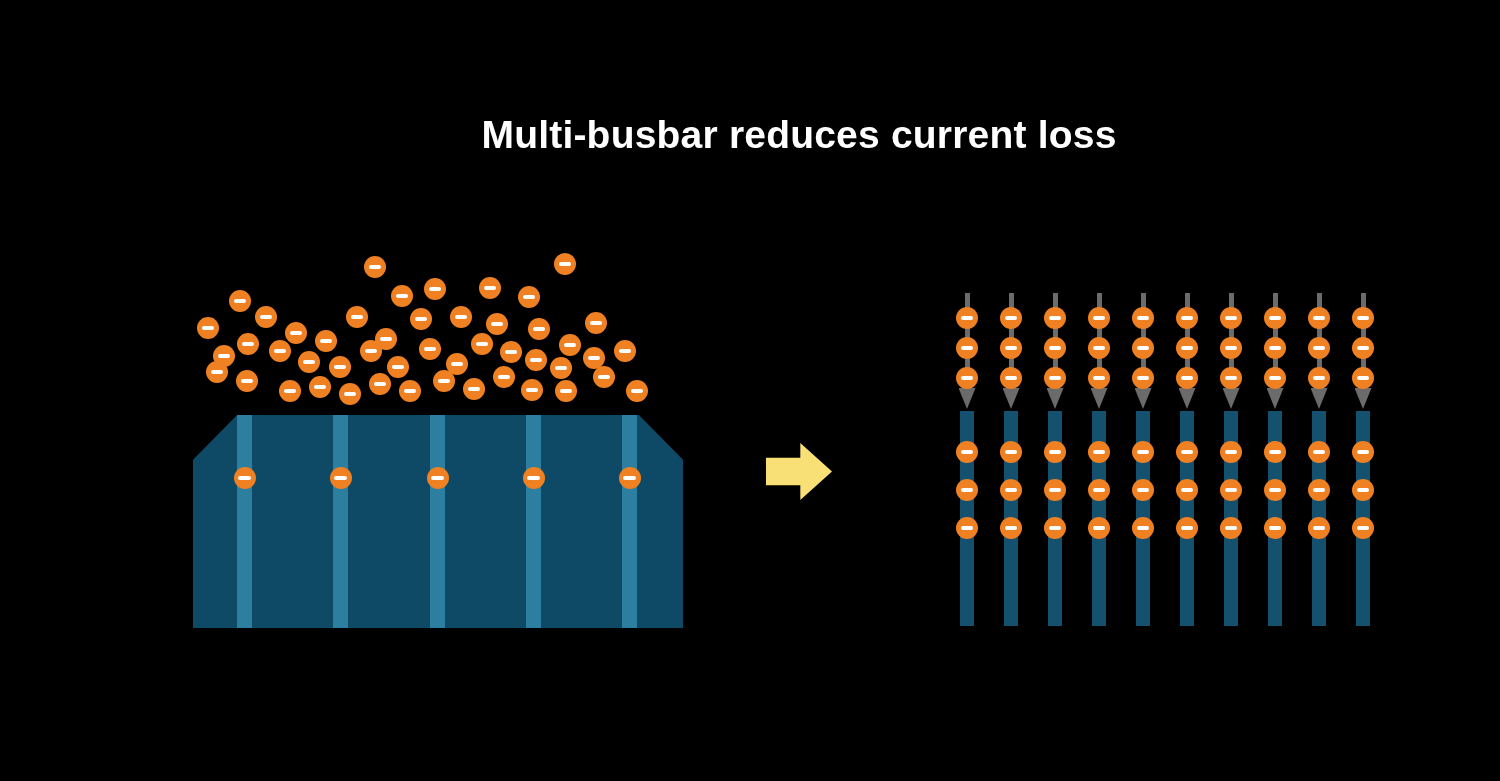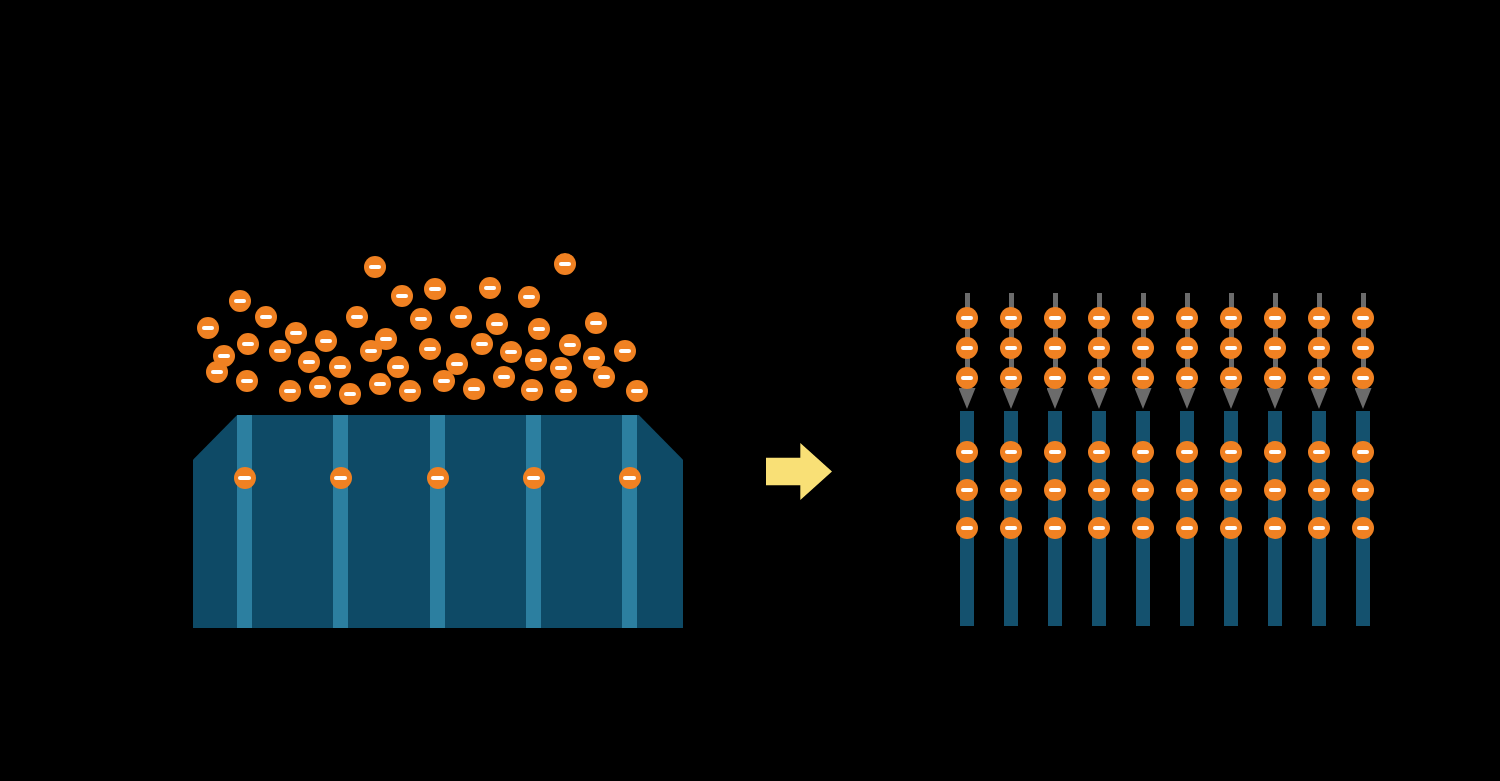--- a/index.html
+++ b/index.html
@@ -66,20 +66,21 @@
     position: absolute;
     background: var(--yellow-arrow, #F9E076);
     clip-path: polygon(0 26%, 52% 26%, 52% 0, 100% 50%, 52% 100%, 52% 74%, 0 74%);
     z-index: 3;
   }
 </style>
 </head>
 <body>
 
 <div class="stage">
+  <h1 class="title">Multi-busbar reduces current loss</h1>
 
   <div class="layer">
     <div class="layer">
         <div class="electron" style="left: 364px; top: 256px; height: 22px; width: 22px;">
           <div class="minus"></div>
         </div>
         <div class="electron" style="left: 554px; top: 253px; height: 22px; width: 22px;">
           <div class="minus"></div>
         </div>
         <div class="electron" style="left: 391px; top: 285px; height: 22px; width: 22px;">

